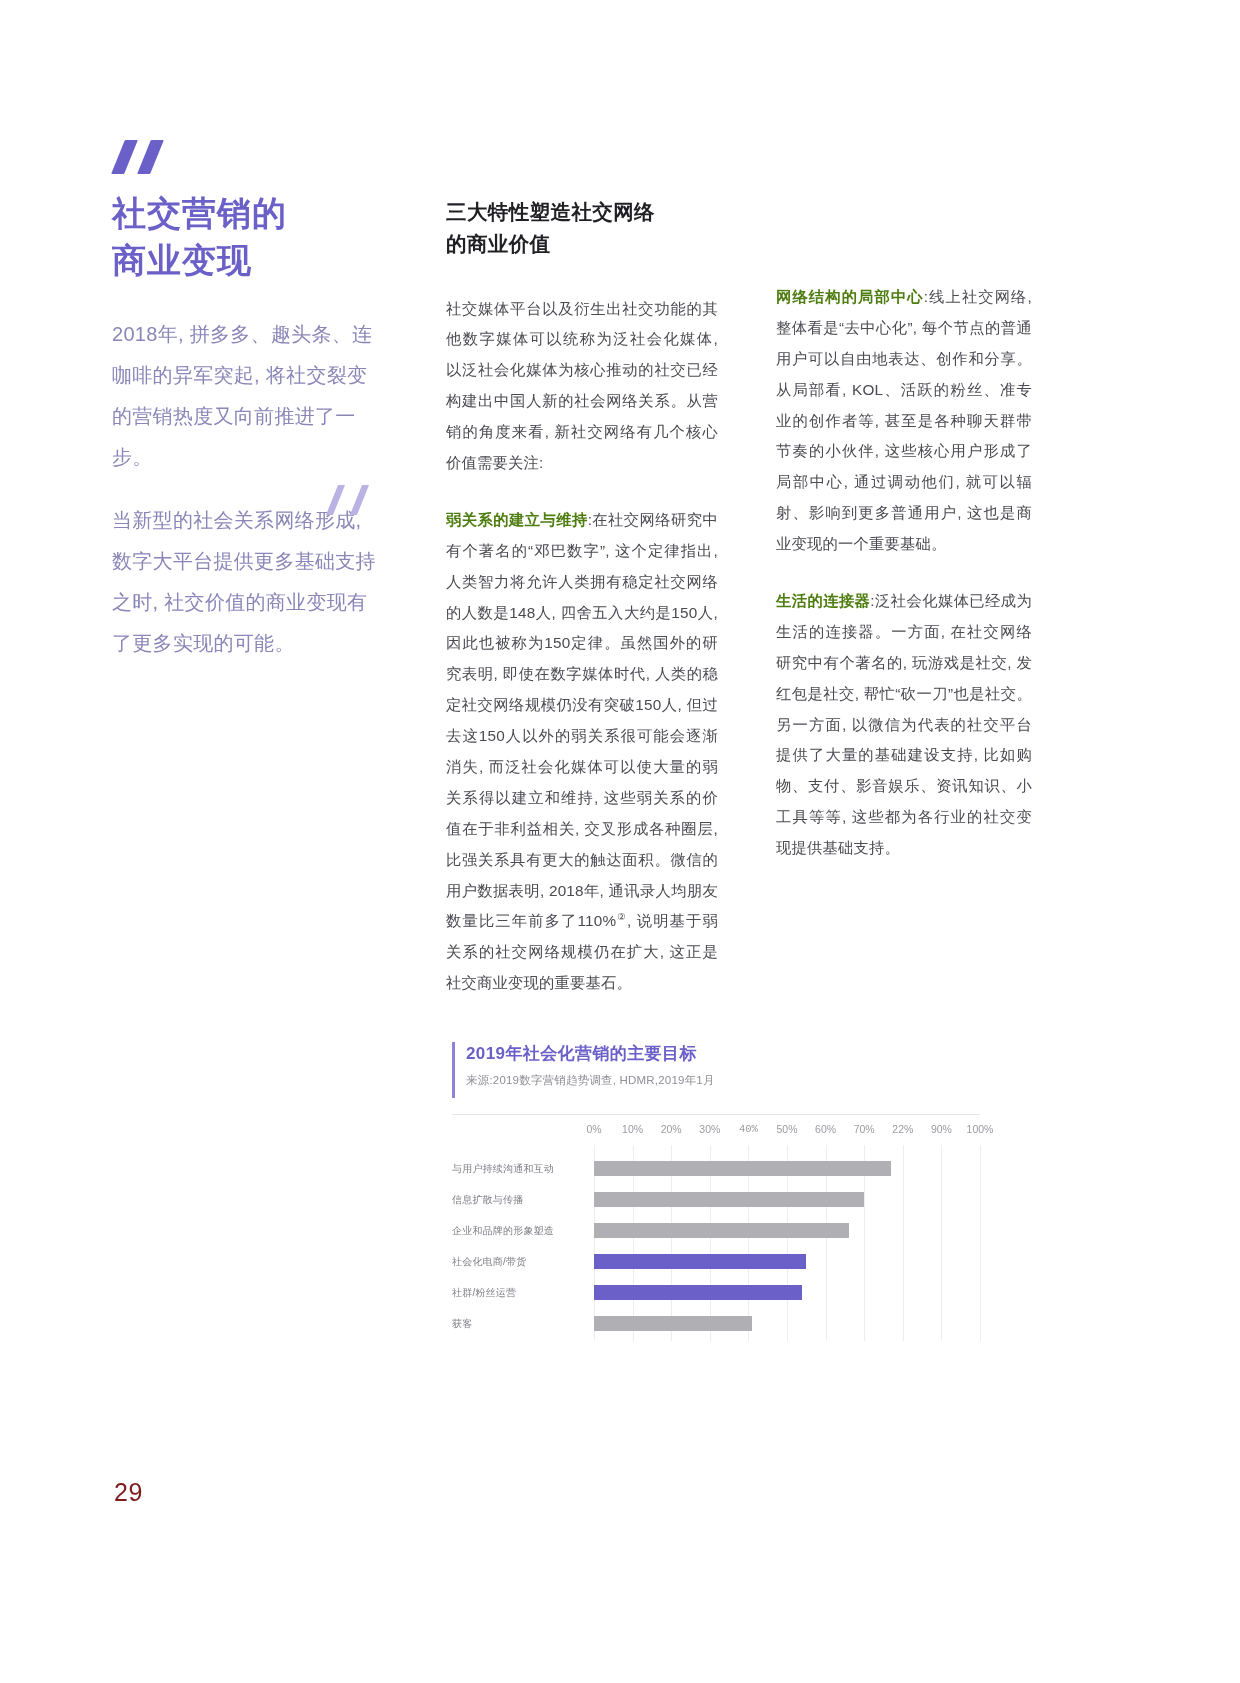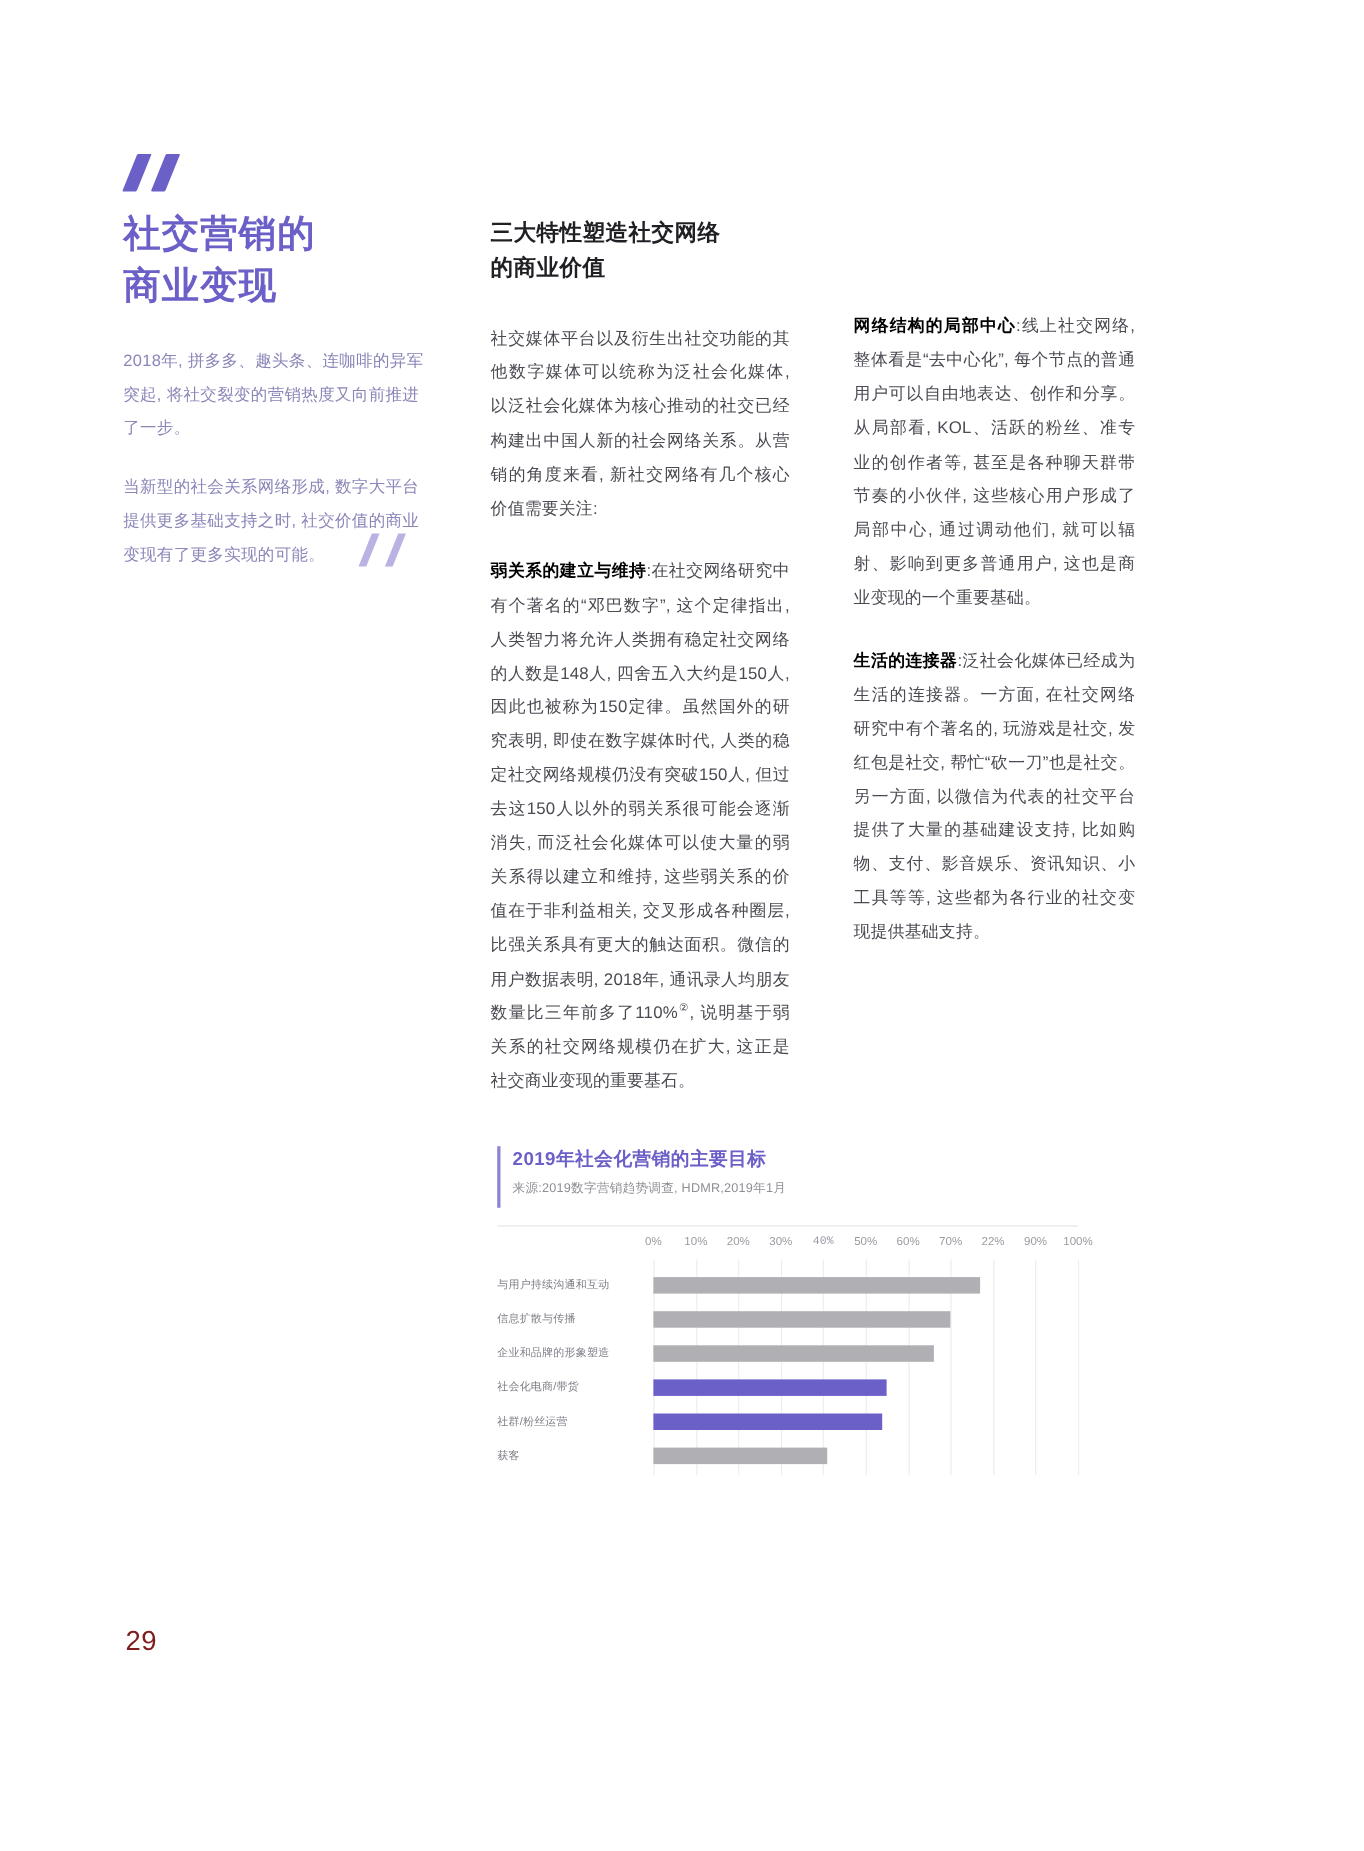--- a/index.html
+++ b/index.html
@@ -67,21 +67,21 @@
   .sidebar-title {
     font-size: 34px;
     font-weight: 700;
     color: #6b5fc8;
     line-height: 1.38;
     letter-spacing: 1px;
     margin-bottom: 30px;
   }
 
   .sidebar-para {
-    font-size: 15px;
+    font-size: 20px;
     color: #8a86b8;
     line-height: 2.05;
     letter-spacing: 0.3px;
     margin-bottom: 22px;
   }
 
   .quote-mark-bottom {
     position: absolute;
     top: 345px;
     left: 210px;
@@ -127,21 +127,21 @@
     color: #4a4a52;
     line-height: 2.02;
     letter-spacing: 0.2px;
     text-align: justify;
     margin-bottom: 26px;
   }
   .body-para:last-child { margin-bottom: 0; }
 
   .lead-in {
     font-weight: 700;
-    color: #000000;
+    color: #4d7c0f;
   }
 
   sup.fn {
     font-size: 9.5px;
     vertical-align: super;
     color: #4a4a52;
   }
 
   
   .chart-block {

